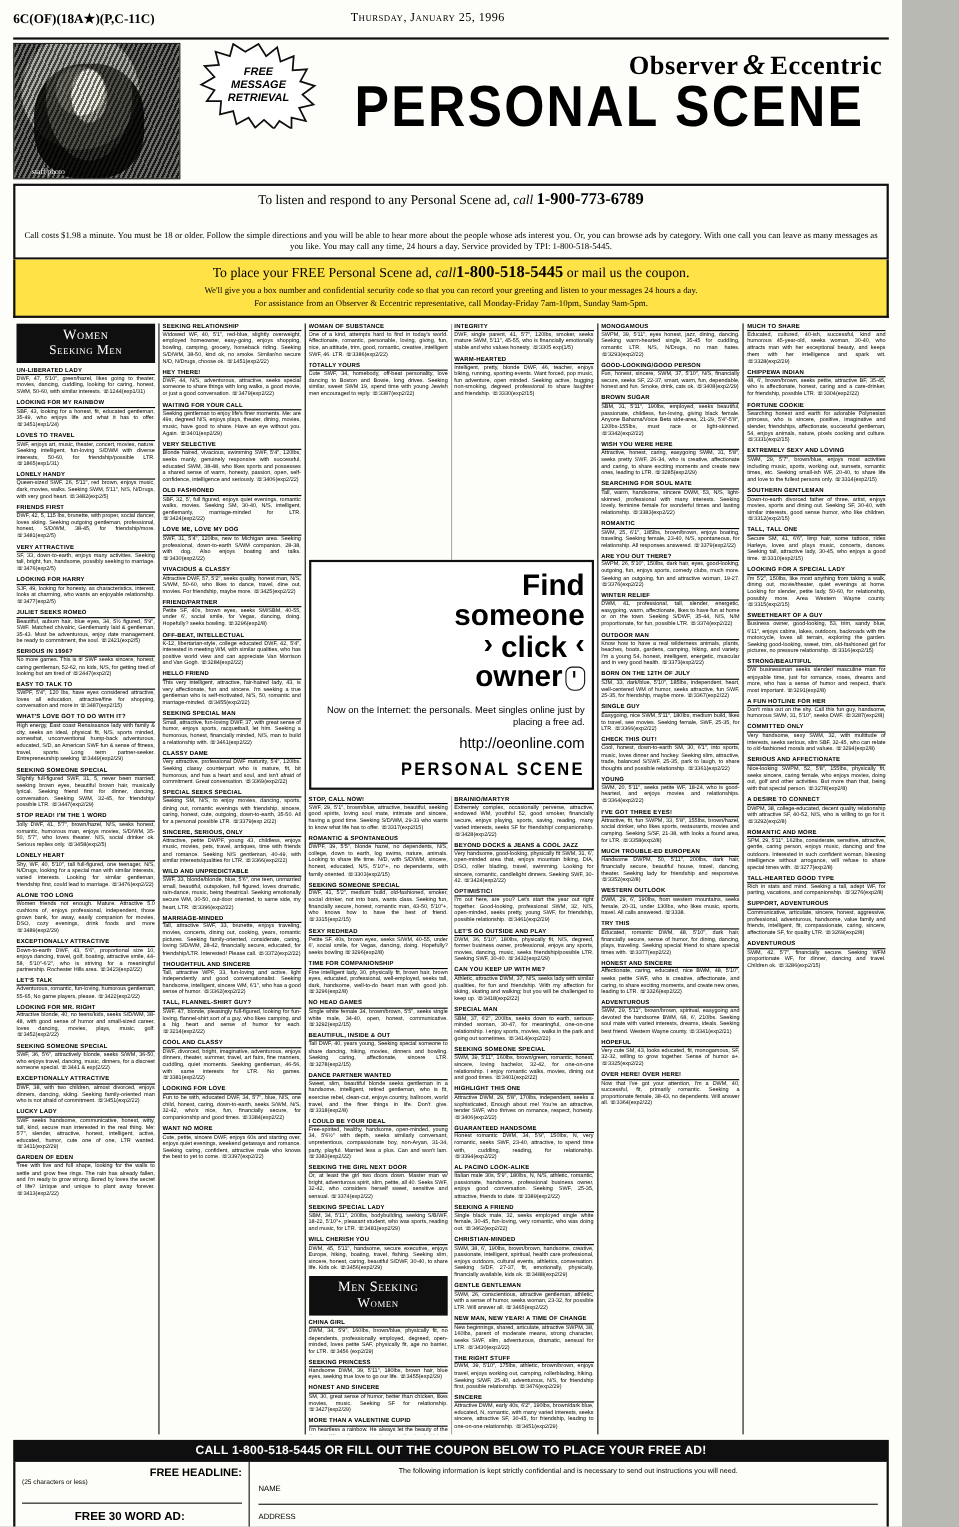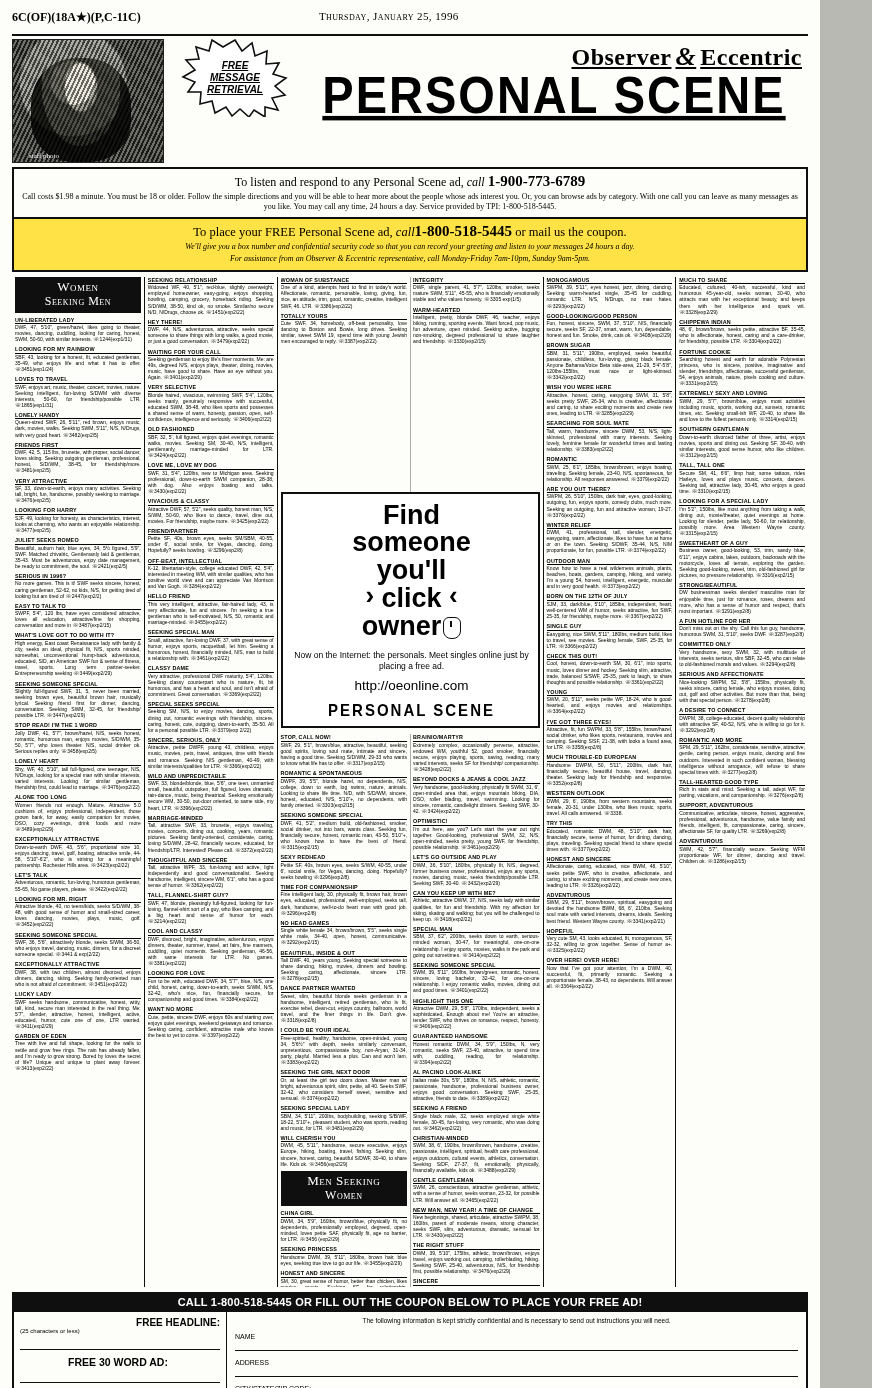--- a/index.html
+++ b/index.html
@@ -24,21 +24,21 @@
       linear-gradient(180deg,#d9d9d2,#5c5c57);
     border:1px solid #222;
   }
   .photo .ph-silhouette{
     position:absolute;left:18px;top:18px;width:100px;height:104px;border-radius:45% 45% 40% 40%;
     background:radial-gradient(ellipse at 50% 28%, #f3f1ea 0 22%, #6e6e66 24% 55%, #1d1d1b 56% 100%);
     opacity:.92;mix-blend-mode:multiply;
   }
   .photo .ph-caption{position:absolute;left:16px;bottom:2px;color:#fff;font-size:7px;text-shadow:0 0 2px #000;}
   .banner-right{flex:1;display:flex;flex-direction:column;}
-  .logo-line{display:flex;align-items:center;height:78px;text-decoration:underline;}
+  .logo-line{display:flex;align-items:flex-end;height:78px;}
   .burst{
     width:130px;height:78px;flex:0 0 130px;position:relative;display:flex;align-items:center;justify-content:center;
   }
   .burst svg{position:absolute;inset:0;}
   .burst .burst-text{
     position:relative;z-index:2;text-align:center;font-family:"Liberation Sans",sans-serif;
     font-weight:bold;font-style:italic;font-size:10px;line-height:1.18;
   }
   .logo-col{flex:1;text-align:right;}
   .oe-name{
@@ -49,27 +49,27 @@
   .ps-title{
     font-family:"Liberation Sans",sans-serif;font-weight:bold;font-size:47px;line-height:.95;
     letter-spacing:2px;text-align:center;margin-top:-2px;
     transform:scaleY(1.12);transform-origin:center top;
   }
   .box-call{
     border:2px solid #111;margin-top:6px;padding:4px 8px 5px 8px;text-align:center;
   }
   .box-call .l1{font-size:12px;}
   .box-call .l1 b{font-size:15px;}
-  .box-call .l2{font-size:8px;line-height:1.25;margin-top:2px;}
+  .box-call .l2{font-size:8px;line-height:1.25;margin-top:19px;}
   .box-free{
     border:2px solid #111;border-top:none;padding:4px 8px 5px 8px;text-align:center;background:#fde047;
   }
   .box-free .l1{font-size:12.5px;}
   .box-free .l1 b{font-size:15px;}
-  .box-free .l2{font-size:8px;line-height:1.3;margin-top:2px;font-style:italic;}
+  .box-free .l2{font-size:8px;line-height:1.3;margin-top:2px;}
 
   
   .columns{display:flex;margin-top:5px;height:1010px;}
   .col{flex:1 1 0;padding:0 3px;border-right:1px solid #111;overflow:hidden;}
   .col:last-child{border-right:none;}
   .col-wide{flex:2.06 1 0;border-right:1px solid #111;padding:0 3px;overflow:hidden;}
 
   .sechead{
     background:#111;color:#fff;text-align:center;font-variant:small-caps;
     font-family:"Liberation Serif",serif;font-size:13px;line-height:1.15;padding:3px 0 4px 0;margin:0 0 4px 0;
@@ -79,21 +79,21 @@
   .ad{margin:0 0 4px 0;break-inside:avoid;}
   .ad h4{
     margin:0;font-family:"Liberation Sans",sans-serif;font-size:5.4px;font-weight:bold;
     letter-spacing:.2px;line-height:1.2;border-bottom:.5px solid #000;
   }
   .ad p{margin:0;font-family:"Liberation Sans",sans-serif;font-size:5px;line-height:1.22;text-align:justify;
     word-break:break-word;}
 
   
   .center-ad{
-    border:2px solid #111;padding:8px 6px 8px 9px;text-align:center;margin:0 0 6px 0;background:#fff;
+    border:2px solid #111;padding:8px 6px 8px 9px;text-align:right;margin:0 0 6px 0;background:#fff;
   }
   .center-ad .big{
     font-family:"Liberation Sans",sans-serif;font-weight:bold;font-size:27px;line-height:1.02;
   }
   .center-ad .click-line{
     font-family:"Liberation Sans",sans-serif;font-weight:bold;font-size:27px;line-height:1.05;
     position:relative;display:inline-block;padding:0 16px;
   }
   .center-ad .click-line:before{content:"›";position:absolute;left:0;top:-2px;font-size:26px;}
   .center-ad .click-line:after{content:"‹";position:absolute;right:0;top:-2px;font-size:26px;}
@@ -381,21 +381,20 @@
             <p>DWF, single parent, 41, 5'7", 120lbs, smoker, seeks mature SWM, 5'11", 45-55, who is financially emotionally stable and who values honesty. ☏3305 exp(1/5)</p>
           </div>
           <div class="ad">
             <h4>WARM-HEARTED</h4>
             <p>Intelligent, pretty, blonde DWF, 46, teacher, enjoys biking, running, sporting events. Want forced, pop music, fun adventure, open minded. Seeking active, bugging non-smoking, degreed professional to share laughter and friendship. ☏3330(exp2/15)</p>
           </div>
         </div>
       <div class="center-ad">
         <div class="big">Find</div>
         <div class="big">someone</div>
-        <div class="big">you'll</div>
         <div class="click-line">click</div>
         <div class="big">
           <span>owner</span><span class="mouse-doodle"></span>
         </div>
         <div class="sub">Now on the Internet: the personals. Meet singles online just by placing a free ad.</div>
         <div class="url">http://oeonline.com</div>
         <div class="ps-small">PERSONAL SCENE</div>
       </div>
       <div id="c3bot" style="column-count:2;column-gap:6px;column-rule:1px solid #aaa;">
           <div class="ad">

